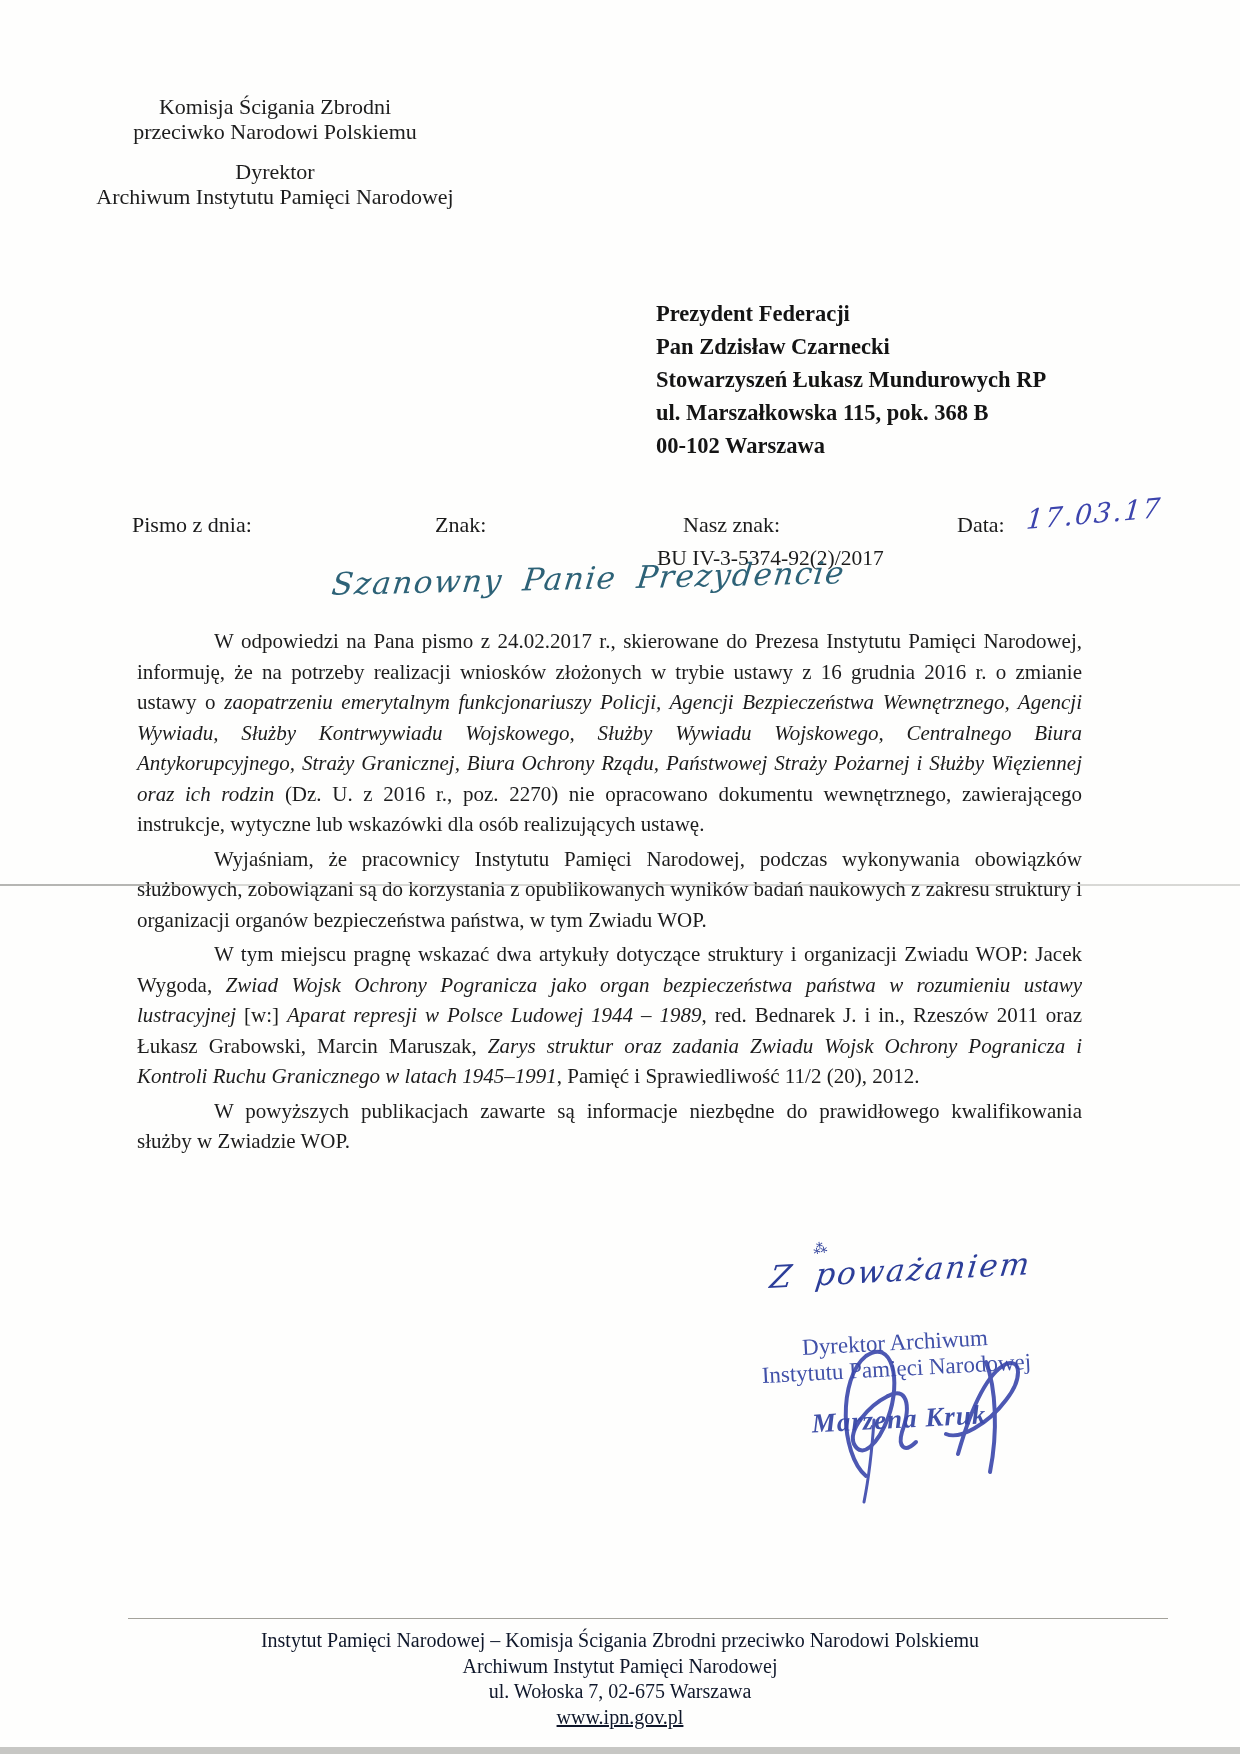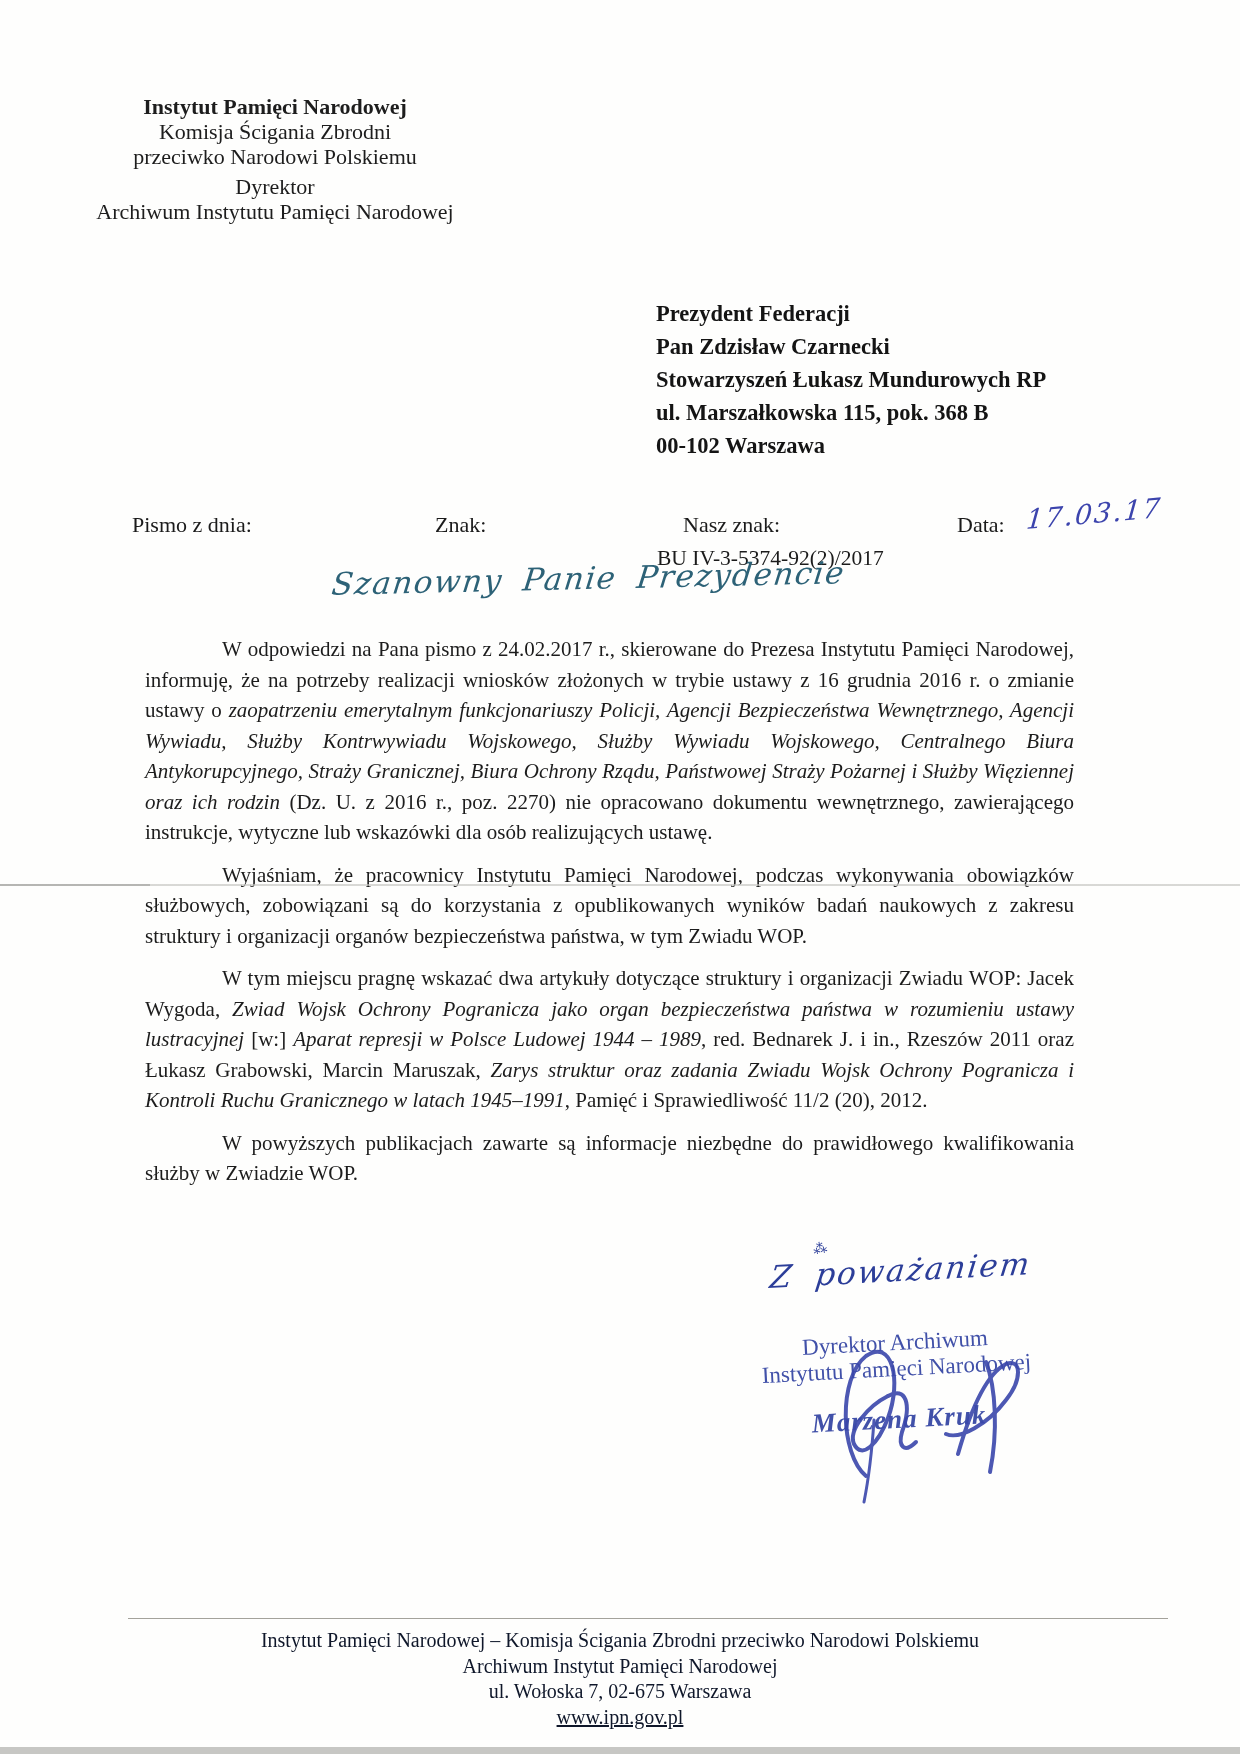--- a/index.html
+++ b/index.html
@@ -8,21 +8,21 @@
     position:relative;
     width:1240px;height:1754px;
     background:#fefefd;
     font-family:"Liberation Serif","DejaVu Serif",serif;
     color:#1d1d1d;
     overflow:hidden;
   }
   
   .sender{position:absolute;left:95px;top:94px;width:360px;text-align:center;font-size:22px;line-height:25px;}
   .sender .org1{font-weight:bold;}
-  .sender .titleblock{margin-top:5px;}
+  .sender .titleblock{margin-top:15px;}
   
   .recipient{position:absolute;left:656px;top:297px;font-size:22.5px;font-weight:bold;line-height:33px;color:#141414;}
   
   .refrow{position:absolute;left:0;top:512px;width:1240px;font-size:22px;color:#1b1b1b;}
   .refrow .lab{position:absolute;white-space:nowrap;}
   .lab-pismo{left:132px;}
   .lab-znak{left:435px;}
   .lab-nasz{left:649px;margin-left:34px;}
   .lab-data{left:957px;}
   .nasz-value{position:absolute;left:657px;top:34px;white-space:nowrap;font-size:21.5px;}
@@ -43,21 +43,21 @@
     font-size:31px;color:#2d6277;
     letter-spacing:1.5px;word-spacing:9px;
     transform:rotate(-1.3deg) skewX(-8deg);
   }
   
   .letter-body{
     position:absolute;left:133px;top:622px;width:953px;
     font-size:21px;line-height:30.5px;
     text-align:justify;color:#1c1c1c;
   }
-  .letter-body p{margin:12px;text-indent:77px;}
+  .letter-body p{margin:4px;text-indent:77px;}
   .letter-body .it{font-style:italic;}
   
   .artifact{position:absolute;left:0;top:884px;width:1240px;height:2px;
     background:linear-gradient(90deg,#8f8f8b 0 150px,#c4c4c0 150px 100%);opacity:.65;}
   
   .closing{
     position:absolute;left:770px;top:1252px;
     font-size:31px;color:#2c3e99;
     letter-spacing:2px;word-spacing:10px;
     transform:rotate(-3deg) skewX(-10deg);
@@ -82,21 +82,20 @@
   }
   .letter-footer .site{text-decoration:underline;}
   .scan-edge{position:absolute;left:0;top:1747px;width:1240px;height:7px;background:#c7c7c4;}
 </style>
 </head>
 <body>
 
 <div class="page">
 
   <div class="sender">
-    <div class="org1">Instytut Pamięci Narodowej</div>
     <div>Komisja Ścigania Zbrodni</div>
     <div>przeciwko Narodowi Polskiemu</div>
     <div class="titleblock">
       <div>Dyrektor</div>
       <div>Archiwum Instytutu Pamięci Narodowej</div>
     </div>
   </div>
 
   <div class="recipient">
     <div>Prezydent Federacji</div>

